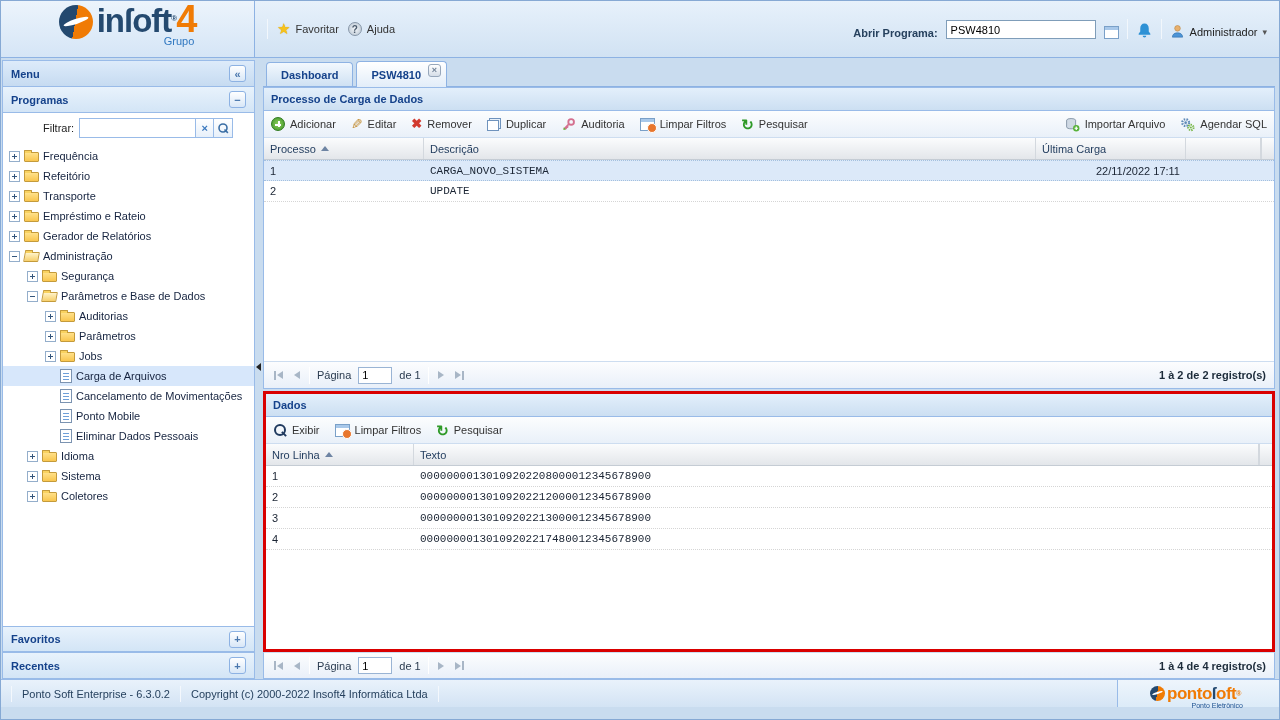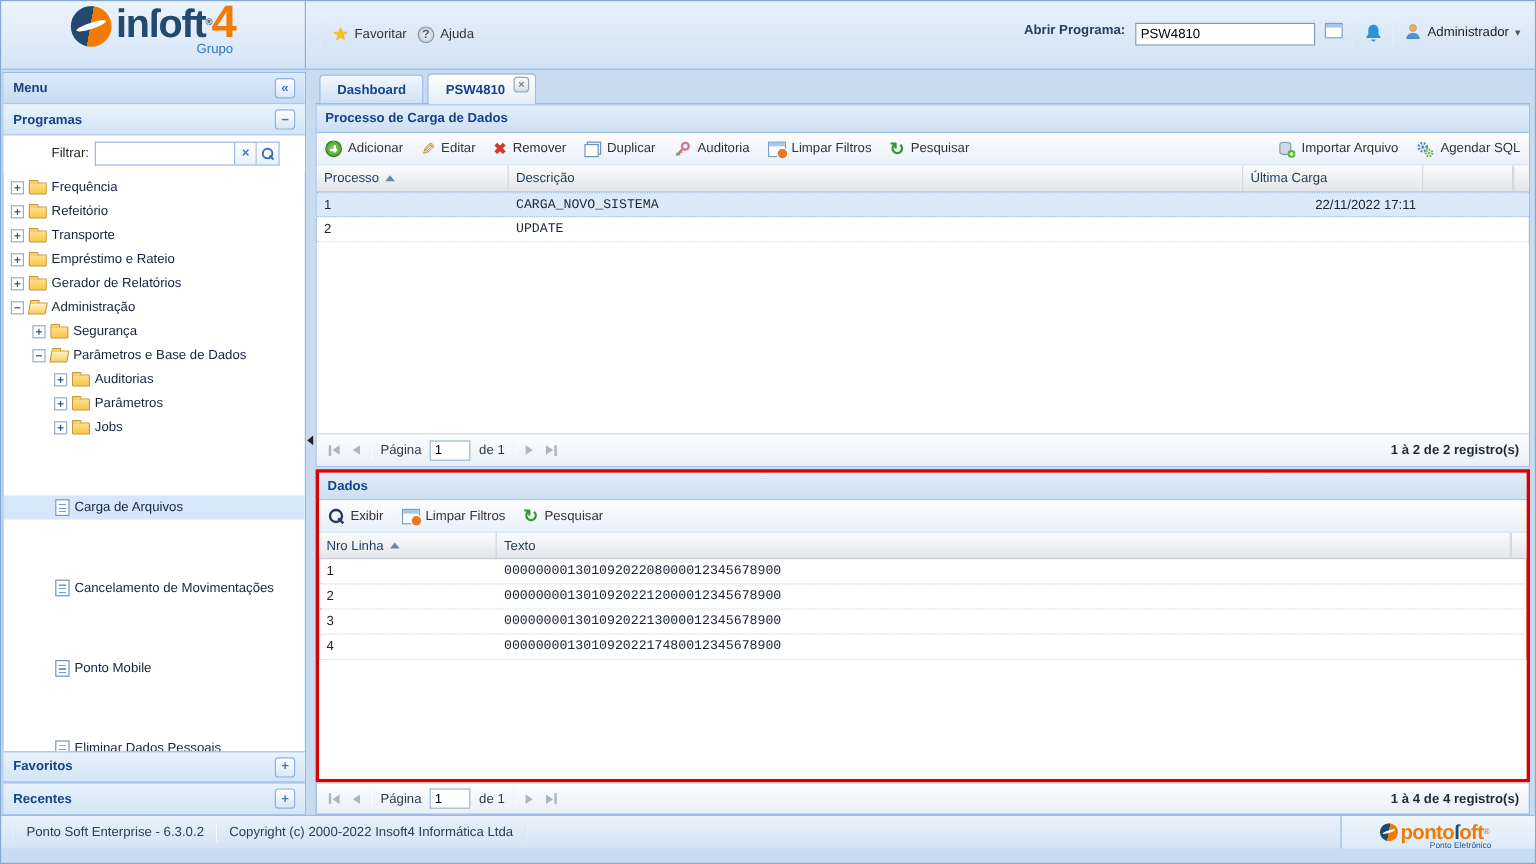--- a/index.html
+++ b/index.html
@@ -24,21 +24,21 @@
   .brand-sub { position:absolute; right:2px; bottom:-8px; font-size:11px; color:#2f77c0; letter-spacing:0; }
 
   .top-bar { flex:1; background:linear-gradient(#e7f1fb,#d1e2f3); display:flex; align-items:center;
              padding:0 12px; gap:9px; color:#333; }
   .tb-sep { width:1px; height:20px; background:#b5cbe2; border-right:1px solid #f2f7fc; }
   .tbtn { display:flex; align-items:center; gap:5px; cursor:pointer; }
   .star-ic { color:#f6c21d; font-size:15px; text-shadow:0 0 1px #c8930a; line-height:14px; }
   .help-ic { width:14px; height:14px; border-radius:50%; background:radial-gradient(#f4f7fa,#b6c3d0);
              border:1px solid #8696a8; color:#4a5a6c; font-size:10px; font-weight:bold;
              display:inline-flex; align-items:center; justify-content:center; }
-  .tb-right { margin-left:auto; display:flex; align-items:flex-start; gap:8px; }
+  .tb-right { margin-left:auto; display:flex; align-items:flex-end; gap:8px; }
   .open-label { font-weight:bold; color:#26415e; }
   .open-input { width:150px; height:19px; border:1px solid #7f9db9; padding:0 4px; font-size:11px;
                 font-family:"Liberation Sans",sans-serif; }
   .icon-window { position:relative; width:15px; height:13px; background:#fff; border:1px solid #7aa0c8; display:inline-block; }
   .icon-window::before { content:""; position:absolute; left:0; right:0; top:0; height:3px; background:#a8c8ea; }
   .icon-window.badge::after { content:""; position:absolute; right:-3px; bottom:-3px; width:8px; height:8px;
                                background:#e8762d; border:1px solid #fff; border-radius:50%; }
   .caret { color:#555; font-size:9px; }
   .user-name { color:#222; }
 
@@ -57,21 +57,21 @@
             display:flex; align-items:center; justify-content:center; cursor:pointer; }
   .filter-row { height:30px; flex:none; display:flex; align-items:center; padding:4px 6px 4px 40px; background:#fff; }
   .filter-label { color:#222; margin-right:5px; }
   .filter-input { width:116px; height:20px; border:1px solid #99bbe8; border-right:none; padding:0 3px; font-size:11px; }
   .filter-btn { width:19px; height:20px; border:1px solid #99bbe8; background:linear-gradient(#fff,#e7f0fa);
                 display:flex; align-items:center; justify-content:center; color:#3a78be; font-weight:bold; cursor:pointer; }
   .filter-btn + .filter-btn { border-left:none; }
 
   .tree { flex:1; padding-top:3px; overflow:hidden; }
   .tree-item { height:20px; display:flex; align-items:center; gap:4px; cursor:pointer; color:#15233f; }
-  .lvl0 { padding-left:6px; } .lvl1 { padding-left:24px; } .lvl2 { padding-left:42px; } .lvl2doc { padding-left:43px;margin-top:47px; }
+  .lvl0 { padding-left:6px; } .lvl1 { padding-left:24px; } .lvl2 { padding-left:42px; } .lvl2doc { padding-left:57px; }
   .tree-item.selected { background:#d7e7fb; }
   .exp { width:11px; height:11px; flex:none; background:#fff; border:1px solid #94aecb; position:relative; }
   .exp::before { content:""; position:absolute; left:2px; right:2px; top:4px; height:1px; background:#35567c; }
   .exp.plus::after { content:""; position:absolute; top:2px; bottom:2px; left:4px; width:1px; background:#35567c; }
   .icon-folder { position:relative; width:15px; height:10px; flex:none; margin-top:2px;
                  background:linear-gradient(#ffe18a,#f9c64f); border:1px solid #c49b3c; border-radius:1px; }
   .icon-folder::before { content:""; position:absolute; top:-3px; left:-1px; width:6px; height:2px;
                          background:#f9d25f; border:1px solid #c49b3c; border-bottom:none; border-radius:1px 1px 0 0; }
   .icon-folder.open { transform:skewX(-10deg); background:linear-gradient(#fff3c9,#f7cf6b); }
   .icon-doc { position:relative; width:12px; height:14px; flex:none; background:#fff; border:1px solid #7b93b1; }

